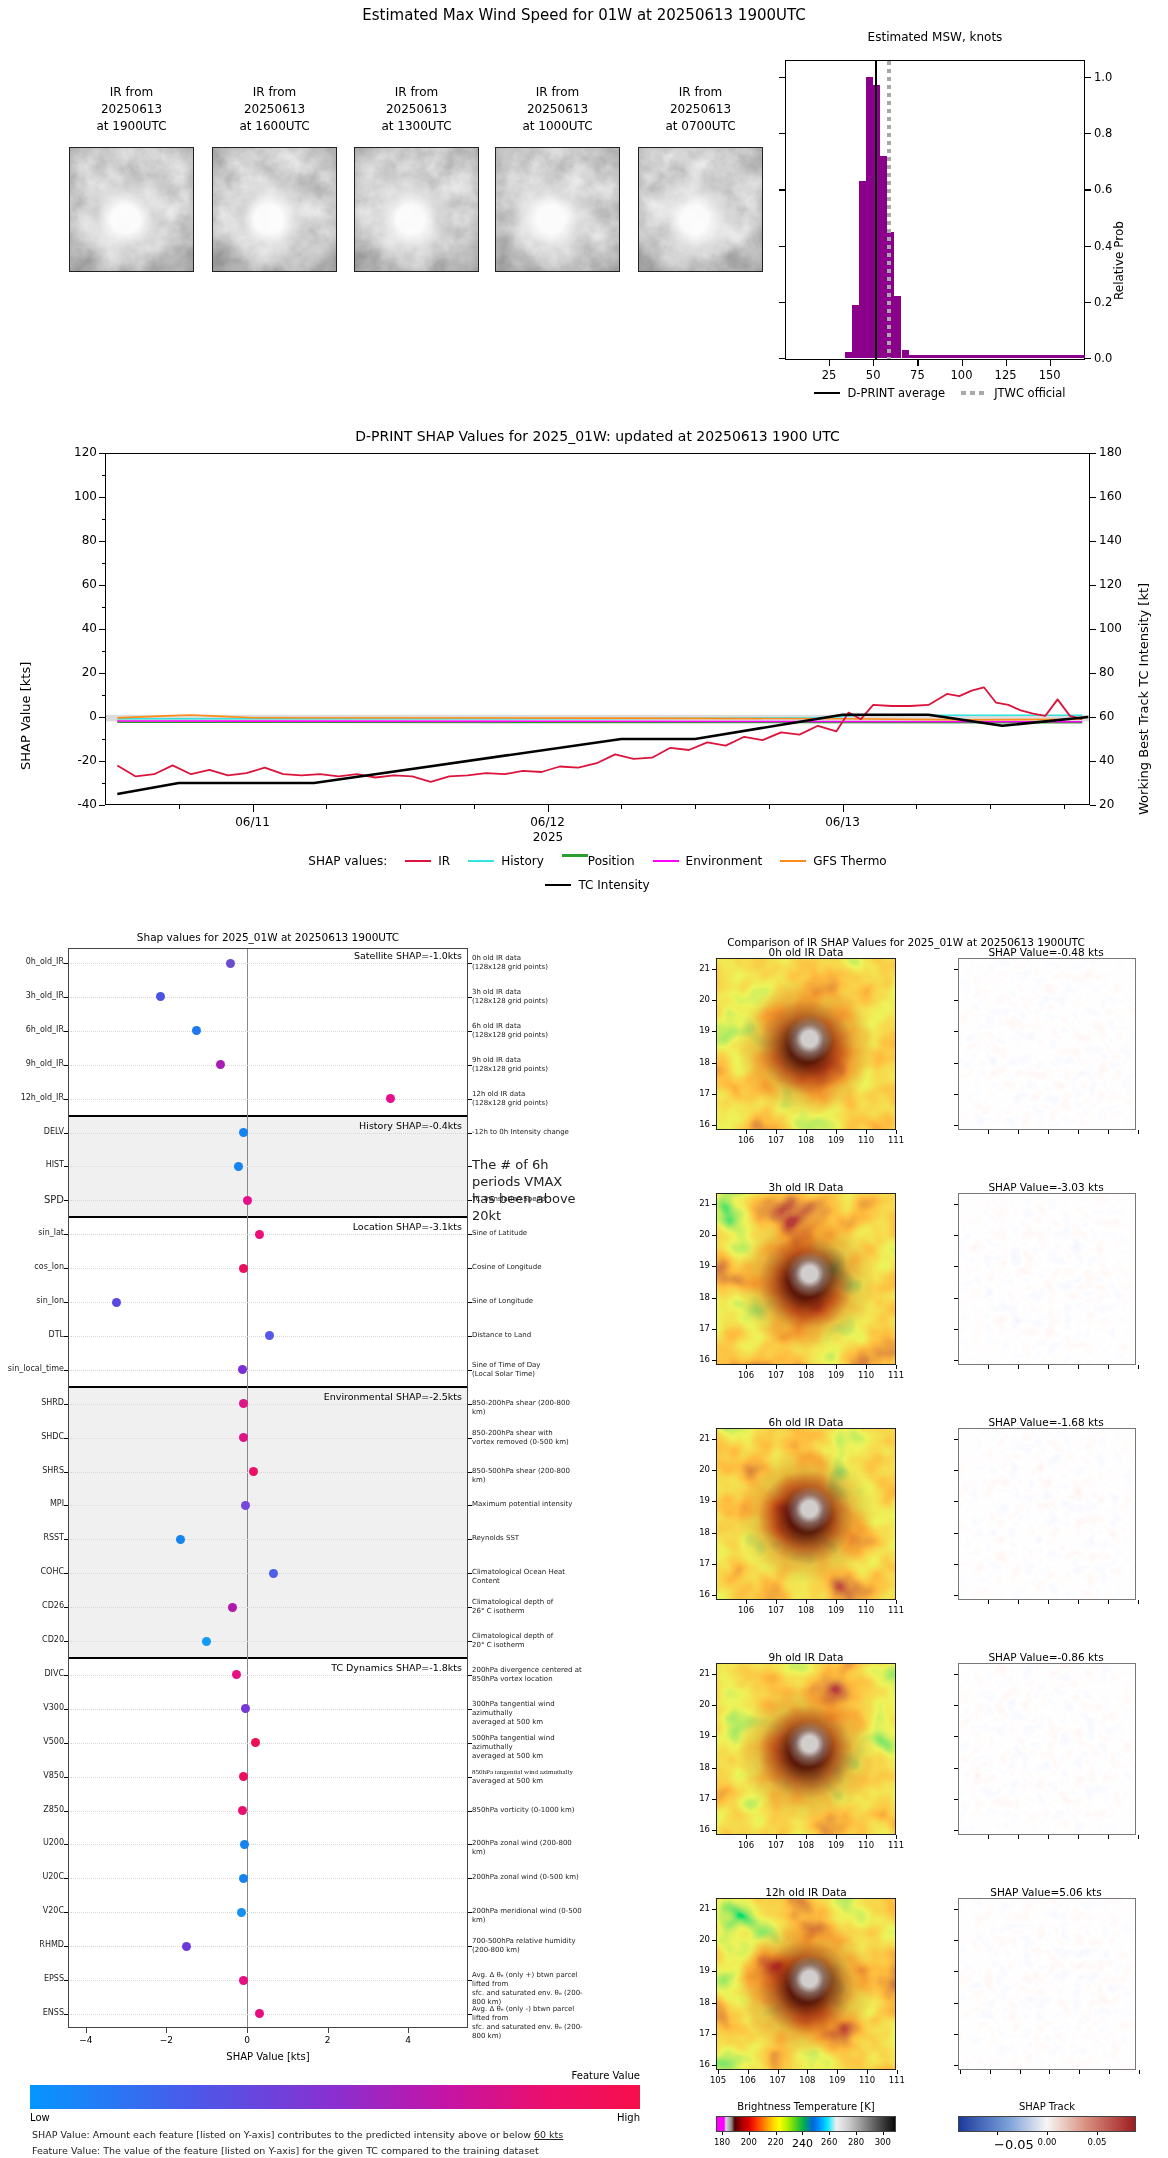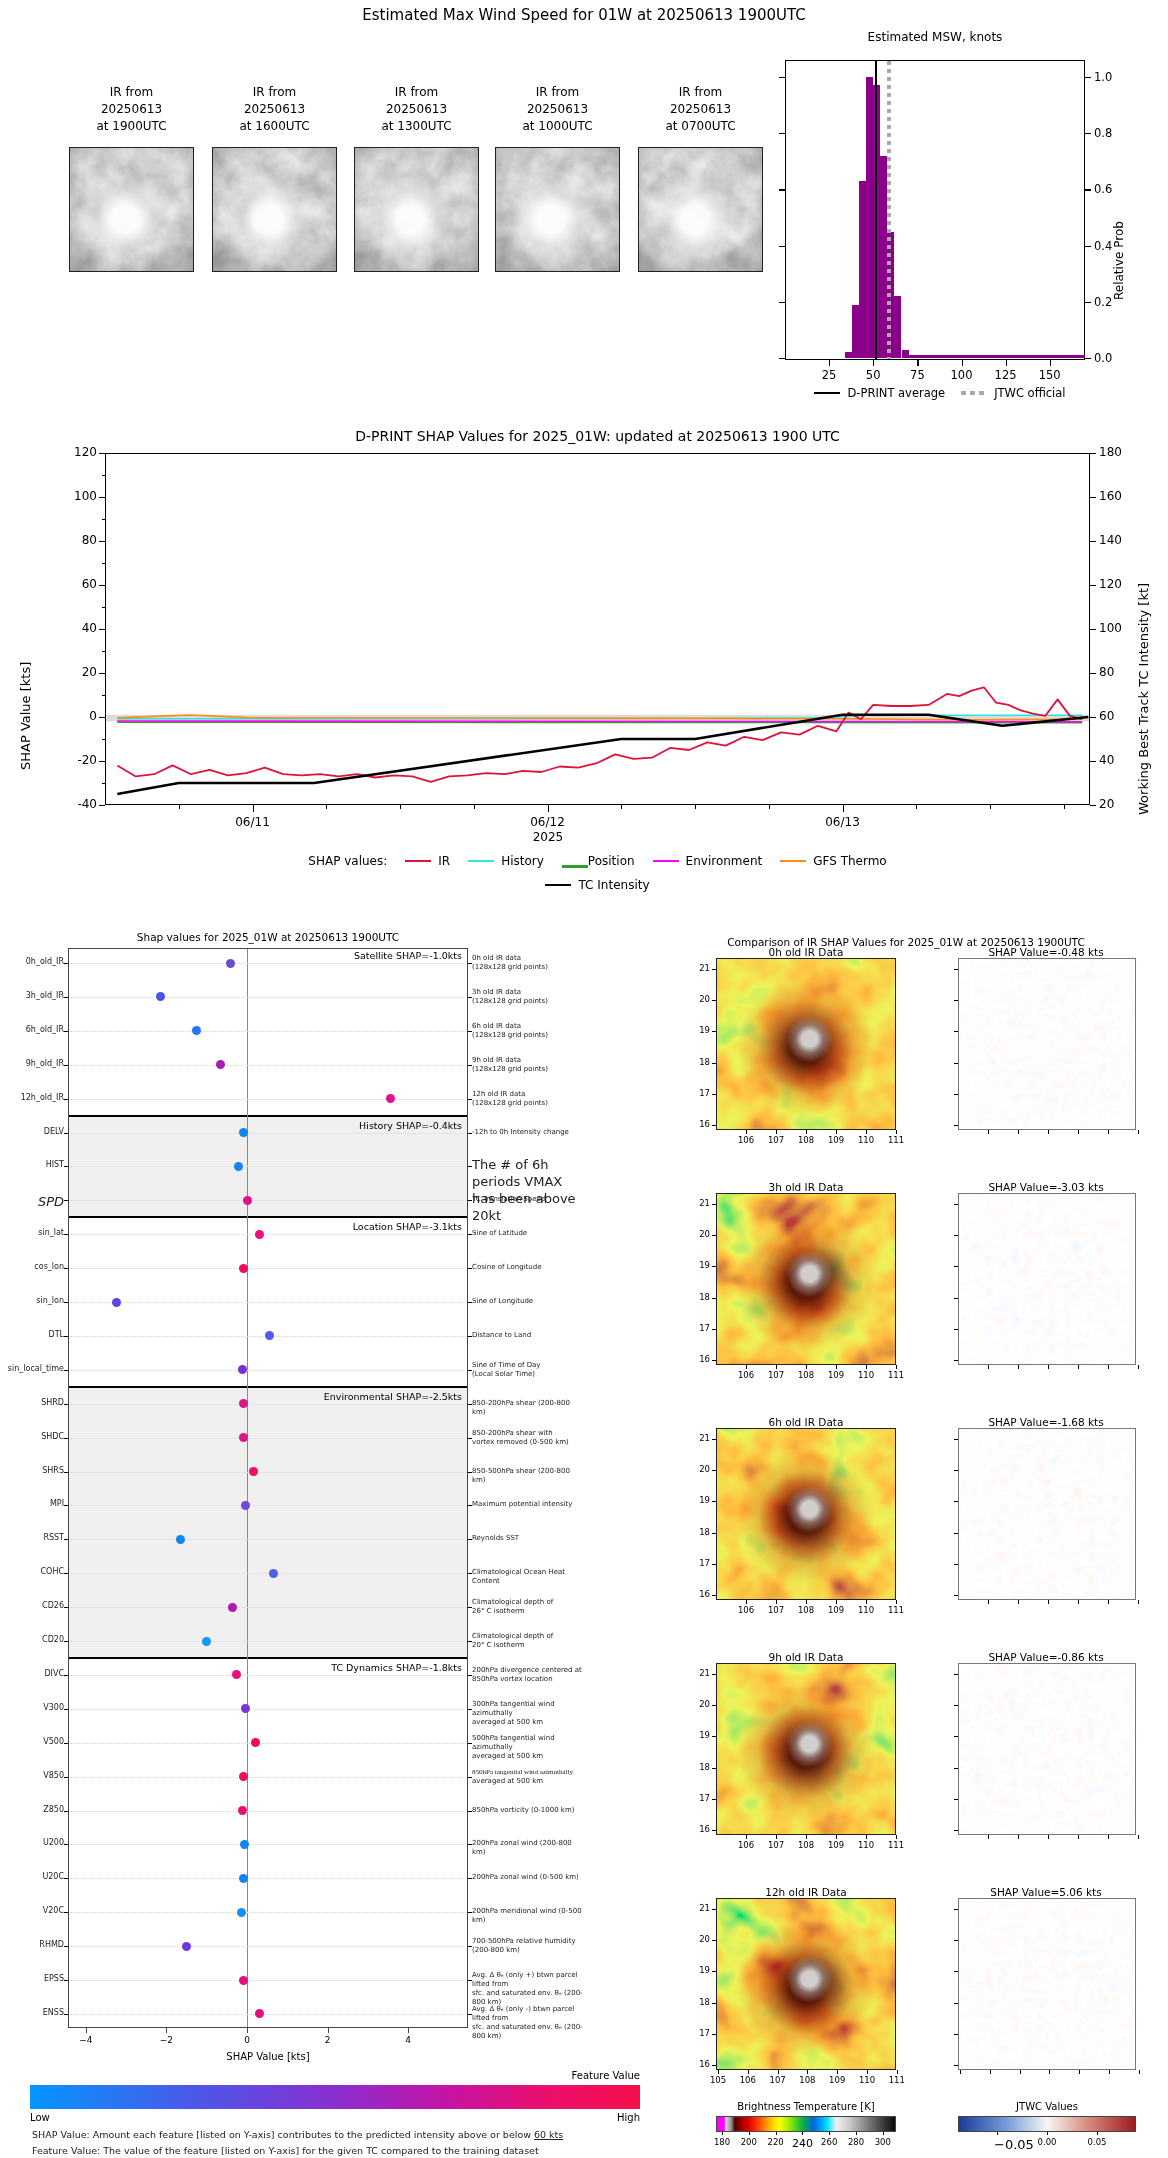--- a/index.html
+++ b/index.html
@@ -279,21 +279,21 @@
     <div id="tslegend1" class="abs" style="left:105px;top:434px;width:985px;display:flex;justify-content:center;align-items:center;gap:18px;font-size:12px;">
         <div class="abs" style="position: static;">SHAP values:</div>
         <div class="abs" style="position: static; display: flex; align-items: center; gap: 7px;">
           <div class="abs" style="position: static; width: 26px; height: 2.6px; background: rgb(220, 20, 60);"></div>
           <div class="abs" style="position: static;">IR</div>
         </div>
         <div class="abs" style="position: static; display: flex; align-items: center; gap: 7px;">
           <div class="abs" style="position: static; width: 26px; height: 2.6px; background: rgb(48, 229, 222);"></div>
           <div class="abs" style="position: static;">History</div>
         </div>
-        <div class="abs" style="position: static; display: flex; align-items: flex-end; ">
+        <div class="abs" style="position: static; display: flex; align-items: flex-start; ">
           <div class="abs" style="position: static; width: 26px; height: 2.6px; background: rgb(44, 160, 44);"></div>
           <div class="abs" style="position: static;">Position</div>
         </div>
         <div class="abs" style="position: static; display: flex; align-items: center; gap: 7px;">
           <div class="abs" style="position: static; width: 26px; height: 2.6px; background: rgb(255, 0, 255);"></div>
           <div class="abs" style="position: static;">Environment</div>
         </div>
         <div class="abs" style="position: static; display: flex; align-items: center; gap: 7px;">
           <div class="abs" style="position: static; width: 26px; height: 2.6px; background: rgb(255, 140, 26);"></div>
           <div class="abs" style="position: static;">GFS Thermo</div>
@@ -373,21 +373,21 @@
         <div class="abs" style="left: 70px; top: 1166.4px; width: 396px; height: 0px; border-top: 1px dotted rgb(216, 216, 216);"></div>
         <div class="abs" style="left: 0px; top: 1160.4px; width: 64px; text-align: right; font-size: 8px; color: rgb(34, 34, 34);">HIST</div>
         <div class="abs" style="left: 64px; top: 1166.4px; width: 4px; height: 1px; background: rgb(0, 0, 0);"></div>
         <div class="abs" style="left: 468px; top: 1166.4px; width: 4px; height: 1px; background: rgb(0, 0, 0);"></div>
         <div class="abs" style="left: 234.4px; top: 1161.9px; width: 9px; height: 9px; border-radius: 50%; background: rgb(21, 131, 240);"></div>
         <div class="abs" style="left: 472px; top: 1157.4px; width: 112px; font-size: 13px; line-height: 1.3; color: rgb(34, 34, 34);">
           <div class="abs" style="position: static;">The # of 6h periods VMAX</div>
           <div class="abs" style="position: static;">has been above 20kt</div>
         </div>
         <div class="abs" style="left: 70px; top: 1200.3px; width: 396px; height: 0px; border-top: 1px dotted rgb(216, 216, 216);"></div>
-        <div class="abs" style="left: 0px; top: 1194.3px; width: 64px; text-align: right; font-size: 13px; color: rgb(34, 34, 34); font-style: italic;">SPD</div>
+        <div class="abs" style="left: 0px; top: 1194.3px; width: 64px; text-align: right; font-size: 10px; color: rgb(34, 34, 34);">SPD</div>
         <div class="abs" style="left: 64px; top: 1200.3px; width: 4px; height: 1px; background: rgb(0, 0, 0);"></div>
         <div class="abs" style="left: 468px; top: 1200.3px; width: 4px; height: 1px; background: rgb(0, 0, 0);"></div>
         <div class="abs" style="left: 242.5px; top: 1195.8px; width: 9px; height: 9px; border-radius: 50%; background: rgb(230, 15, 139);"></div>
         <div class="abs" style="left: 472px; top: 1195.3px; width: 112px; font-size: 7px; line-height: 1.3; color: rgb(34, 34, 34);">
           <div class="abs" style="position: static;">TC Translation Speed</div>
         </div>
         <div class="abs" style="left: 70px; top: 1234.2px; width: 396px; height: 0px; border-top: 1px dotted rgb(216, 216, 216);"></div>
         <div class="abs" style="left: 0px; top: 1228.2px; width: 64px; text-align: right; font-size: 8px; color: rgb(34, 34, 34);">sin_lat</div>
         <div class="abs" style="left: 64px; top: 1234.2px; width: 4px; height: 1px; background: rgb(0, 0, 0);"></div>
         <div class="abs" style="left: 468px; top: 1234.2px; width: 4px; height: 1px; background: rgb(0, 0, 0);"></div>
@@ -993,21 +993,21 @@
         <div class="abs" style="left: 177.6px; top: 2137px; width: 28px; text-align: center; font-size: 8.5px;">220</div>
         <div class="abs" style="left: 218.4px; top: 2132px; width: 1px; height: 3px; background: rgb(0, 0, 0);"></div>
         <div class="abs" style="left: 204.4px; top: 2137px; width: 28px; text-align: center; font-size: 11px;">240</div>
         <div class="abs" style="left: 245.2px; top: 2132px; width: 1px; height: 3px; background: rgb(0, 0, 0);"></div>
         <div class="abs" style="left: 231.2px; top: 2137px; width: 28px; text-align: center; font-size: 8.5px;">260</div>
         <div class="abs" style="left: 272px; top: 2132px; width: 1px; height: 3px; background: rgb(0, 0, 0);"></div>
         <div class="abs" style="left: 258px; top: 2137px; width: 28px; text-align: center; font-size: 8.5px;">280</div>
         <div class="abs" style="left: 298.8px; top: 2132px; width: 1px; height: 3px; background: rgb(0, 0, 0);"></div>
         <div class="abs" style="left: 284.8px; top: 2137px; width: 28px; text-align: center; font-size: 8.5px;">300</div>
       </div>
-    <div class="abs ctr" style="left:374px;top:2101px;width:178px;font-size:10px;">JTWC Values</div>
+    <div class="abs ctr" style="left:374px;top:2101px;width:178px;font-size:10px;">SHAP Track</div>
     <div class="abs" style="left:374px;top:2116px;width:178px;height:16px;border:1px solid #444;box-sizing:border-box;background:linear-gradient(90deg,#1c3a9c 0%,#7b9fd9 28%,#f7f6f4 50%,#d99080 72%,#9e1c20 100%);"></div>
     <div id="shapcbticks" class="abs" style="left:0;top:0;width:584px;height:2158px;">
         <div class="abs" style="left: 413px; top: 2132px; width: 1px; height: 3px; background: rgb(0, 0, 0);"></div>
         <div class="abs" style="left: 410px; top: 2137px; width: 40px; text-align: left; font-size: 13px;">−0.05</div>
         <div class="abs" style="left: 463px; top: 2132px; width: 1px; height: 3px; background: rgb(0, 0, 0);"></div>
         <div class="abs" style="left: 443px; top: 2137px; width: 40px; text-align: center; font-size: 8.5px;">0.00</div>
         <div class="abs" style="left: 513px; top: 2132px; width: 1px; height: 3px; background: rgb(0, 0, 0);"></div>
         <div class="abs" style="left: 493px; top: 2137px; width: 40px; text-align: center; font-size: 8.5px;">0.05</div>
       </div>
   </div>

